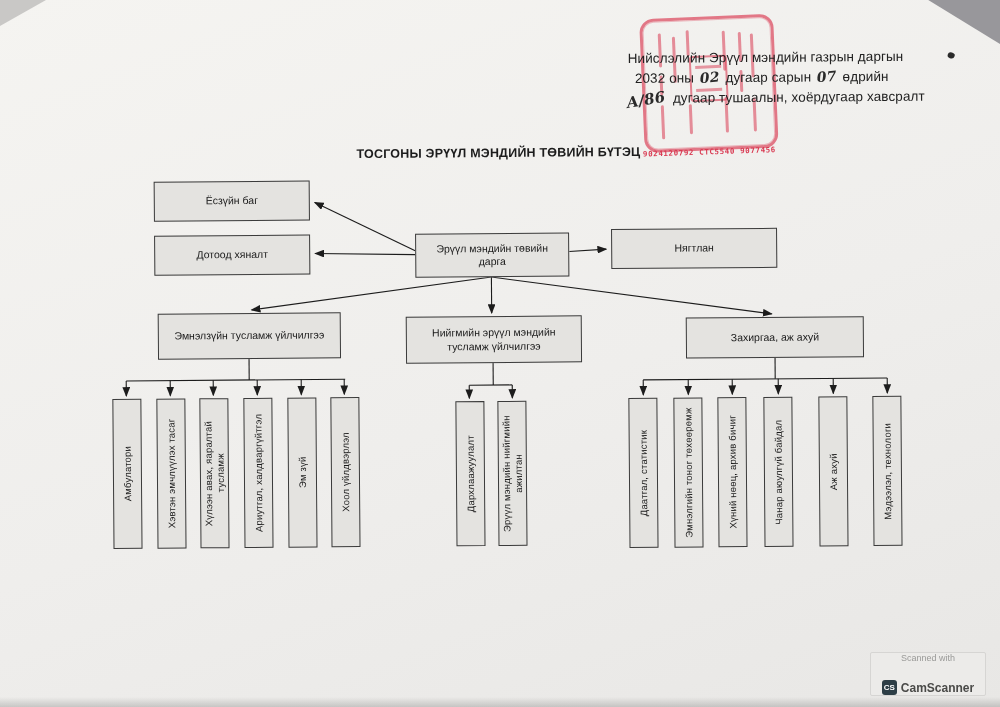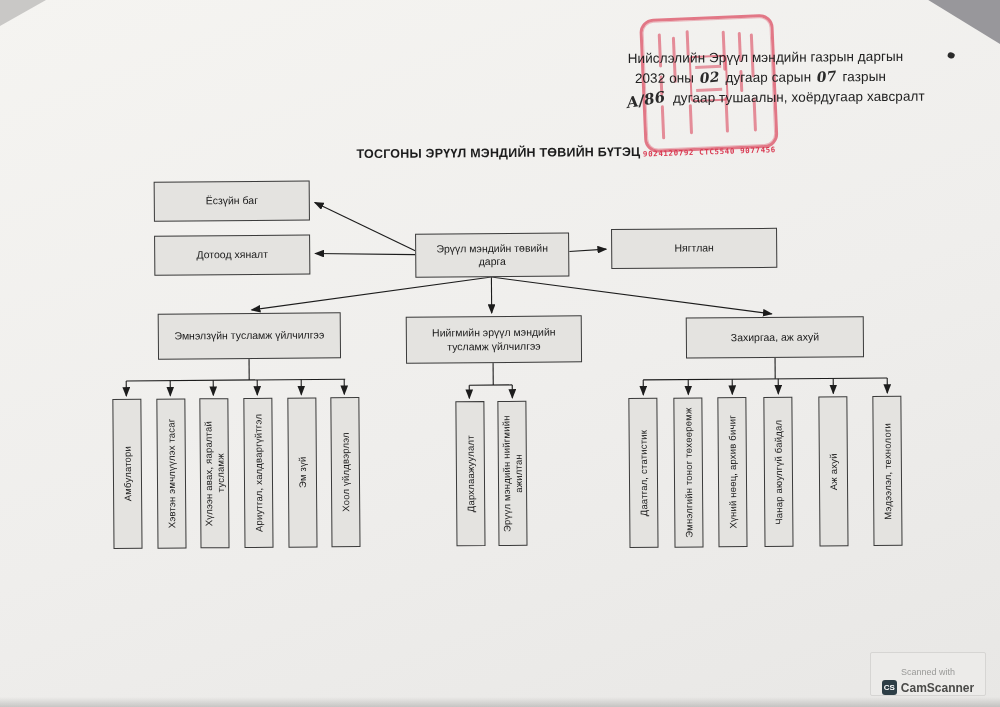--- a/index.html
+++ b/index.html
@@ -77,21 +77,21 @@
   .ann3{left:626px;top:90px;}
   .hand{font-family:"DejaVu Serif",serif;font-style:italic;font-weight:bold;font-size:14px;
         display:inline-block;transform:rotate(-5deg);margin:0 2px;color:#2a2a2a;}
   .hand-num{font-size:15px;transform:rotate(-9deg) translateY(2px);margin-right:4px;}
   .speck{position:absolute;left:950px;top:56px;width:7px;height:6px;background:#2a2a2a;
          border-radius:50% 40% 60% 50%;transform:rotate(20deg);z-index:4;}
 
   
   .badge{position:absolute;right:14px;bottom:11px;width:114px;height:42px;background:#ecebe9;
          border:1px solid #d6d5d3;border-radius:2px;display:flex;flex-direction:column;
-         align-items:center;justify-content:flex-end;gap:3px;z-index:5;}
+         align-items:center;justify-content:space-between;gap:3px;z-index:5;}
   .scanned-with{font-size:9px;color:#9a9a98;}
   .brand-row{display:flex;align-items:center;gap:4px;}
   .cs-logo{width:15px;height:15px;background:#2d3e46;color:#fff;font-size:8px;font-weight:bold;
            display:flex;align-items:center;justify-content:center;border-radius:3px;}
   .brand{font-size:12px;font-weight:bold;color:#4a4a48;}
 </style>
 </head>
 <body>
 
 <div class="page">
@@ -116,21 +116,21 @@
       <span class="emblem"></span>
     </div>
     <div class="stamp-serial">9024120792  СТС5540  9077456</div>
 
     <div class="ann ann1">Нийслэлийн Эрүүл мэндийн газрын даргын</div>
     <div class="ann ann2">
       <span>2032 оны</span>
       <span class="hand">02</span>
       <span>дугаар сарын</span>
       <span class="hand">07</span>
-      <span>газрын</span>
+      <span>өдрийн</span>
     </div>
     <div class="ann ann3">
       <span class="hand hand-num">А/86</span>
       <span>дугаар тушаалын, хоёрдугаар хавсралт</span>
     </div>
     <div class="speck"></div>
 
     <div class="title">ТОСГОНЫ ЭРҮҮЛ МЭНДИЙН ТӨВИЙН БҮТЭЦ</div>
 
     <svg class="connectors" viewBox="0 0 1000 707" xmlns="http://www.w3.org/2000/svg">

